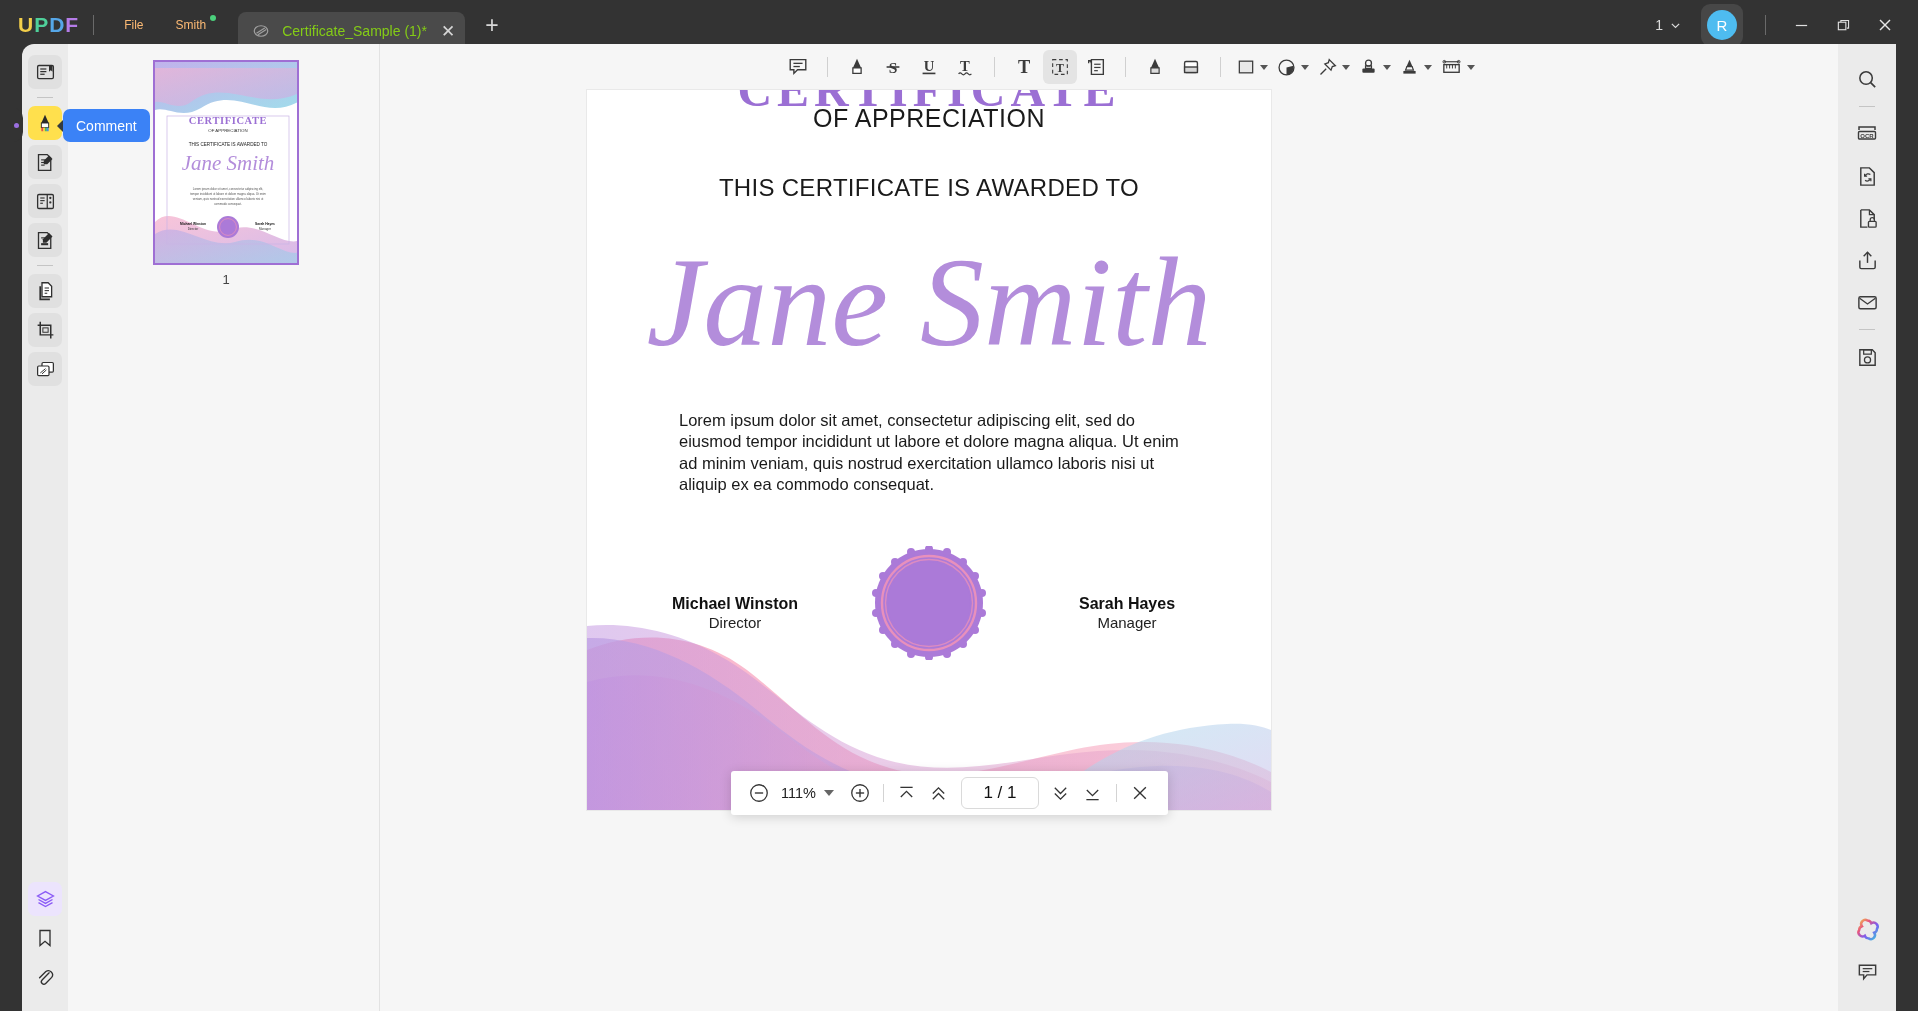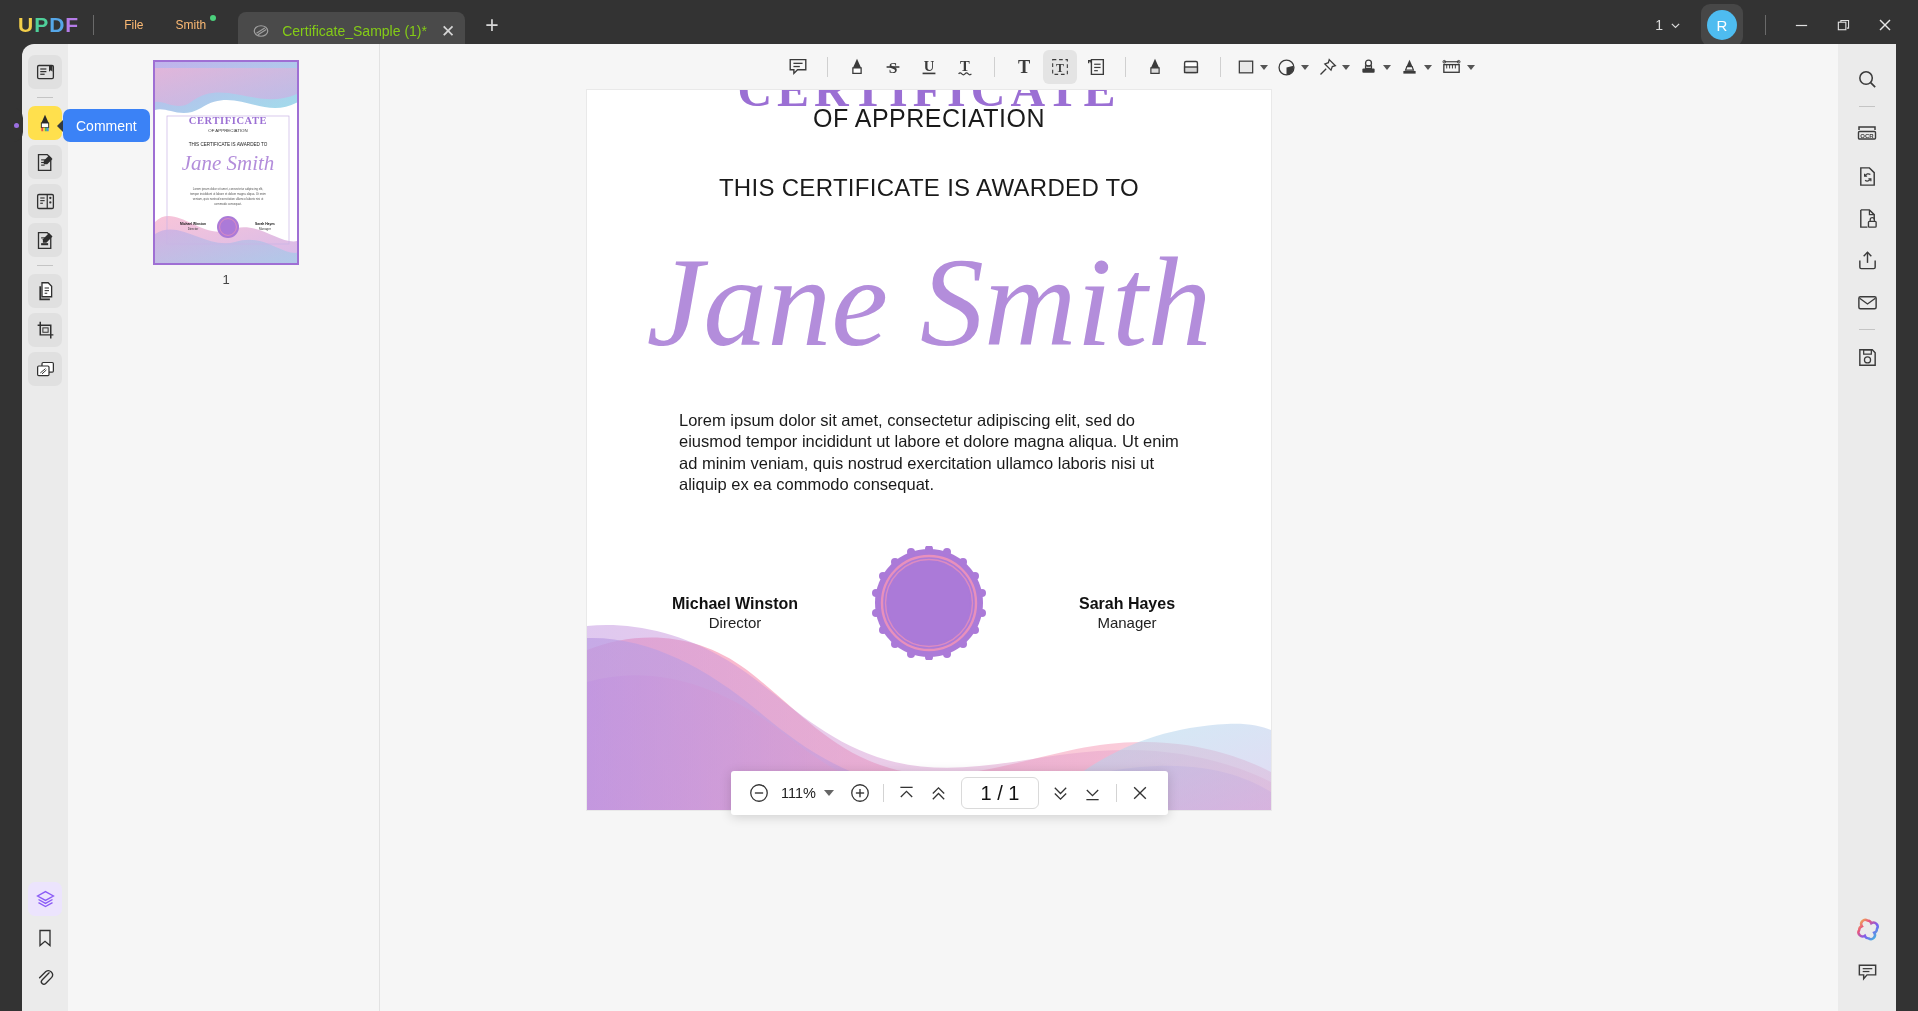--- a/index.html
+++ b/index.html
@@ -155,21 +155,21 @@
     display: flex; align-items: center; padding: 0 12px; gap: 0; z-index: 20;
   }
   .bb-btn { width: 32px; height: 32px; display: flex; align-items: center;
     justify-content: center; cursor: pointer; border-radius: 5px; color: #333; }
   #zoomval { font-size: 14.5px; color: #222; padding: 0 6px; min-width: 44px; text-align: center; }
   .bb-caret { width: 0; height: 0; border-left: 5px solid transparent;
     border-right: 5px solid transparent; border-top: 6px solid #666; margin: 0 10px 0 2px; cursor:pointer;}
   .bb-sep { width: 1px; height: 18px; background: #d3d3d3; margin: 0 7px; }
   #pagebox {
     border: 1px solid #dadada; border-radius: 6px; height: 32px; min-width: 78px;
-    display: flex; align-items: center; justify-content: center; font-size: 20px;
+    display: flex; align-items: center; justify-content: center; font-size: 17px;
     color: #111; margin: 0 6px; cursor: text;
   }
 
   
   #right-rail {
     position: absolute; right: 22px; top: 44px; width: 58px; height: 967px;
     background: #ebebeb; border-radius: 0 0 0 0;
   }
   .rr-btn { width: 34px; height: 34px; margin: 8px auto; border-radius: 7px;
     display: flex; align-items: center; justify-content: center; cursor: pointer; }

